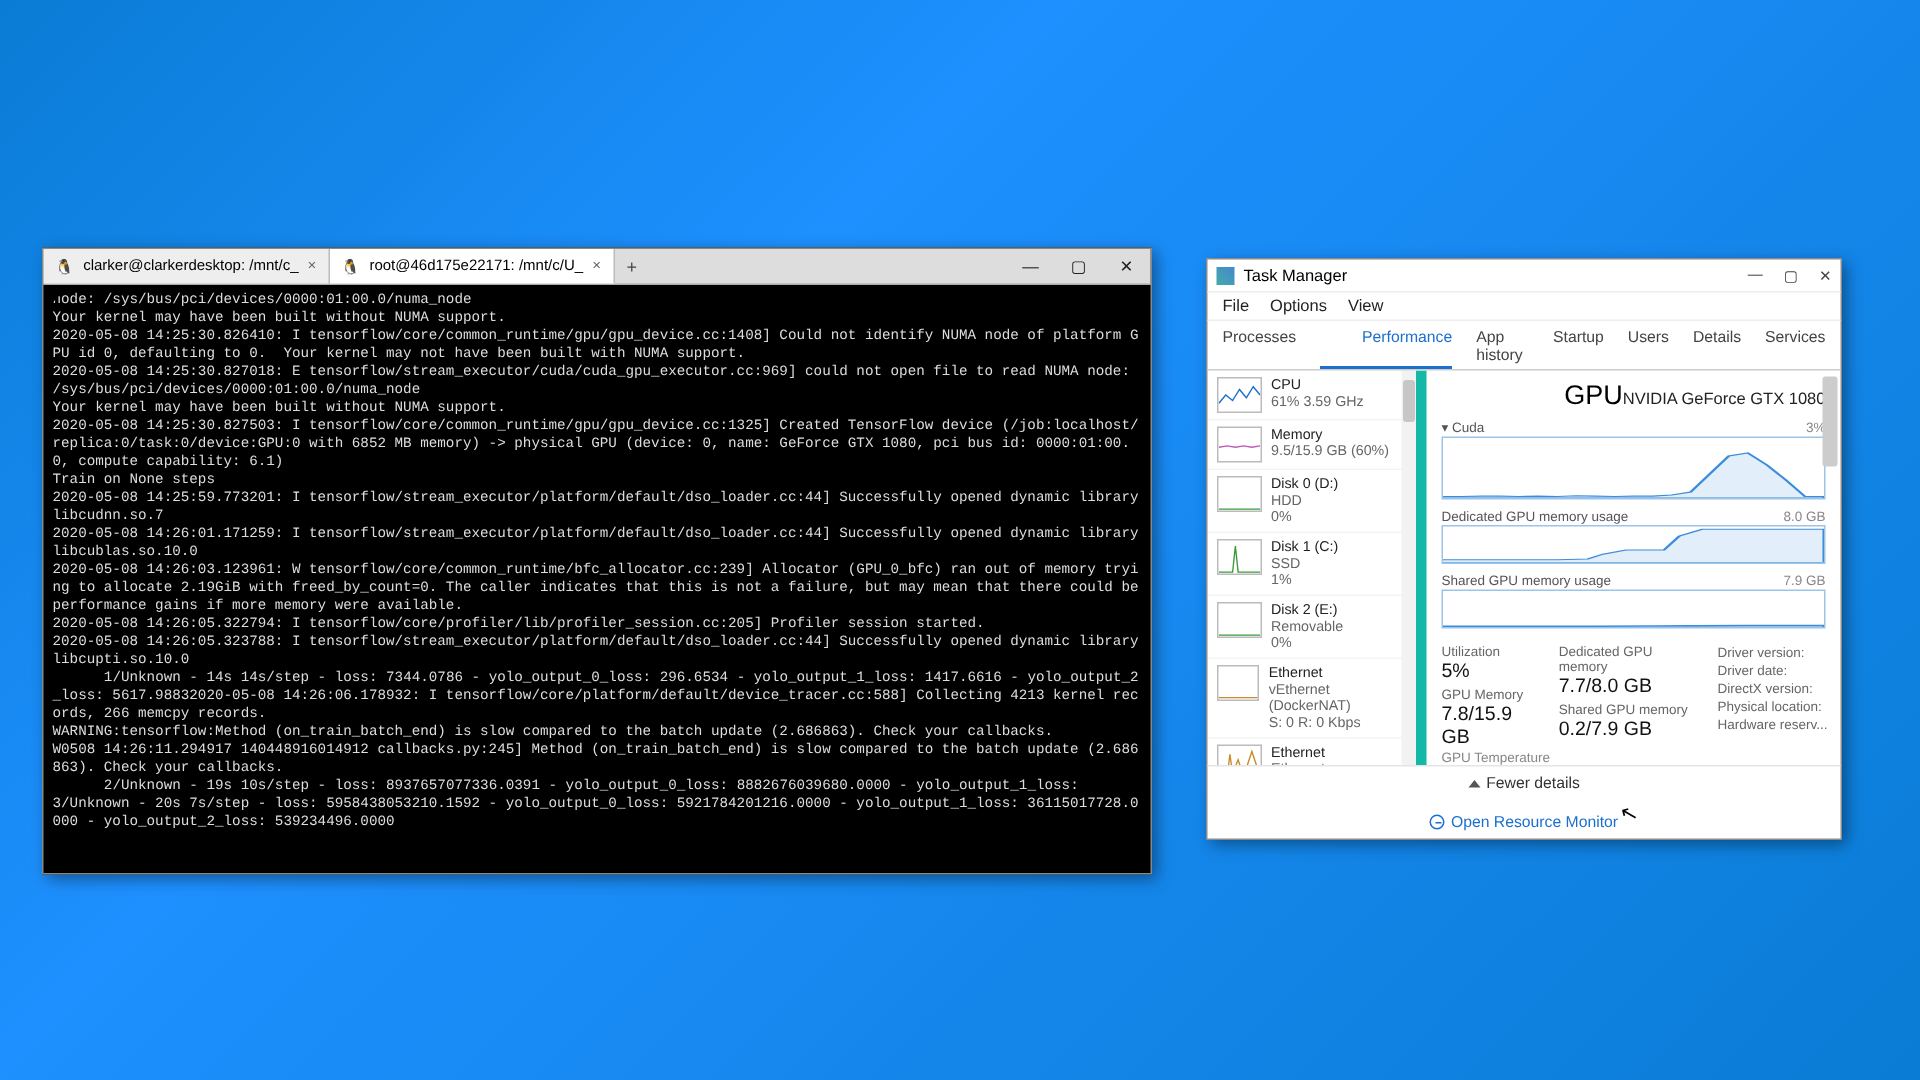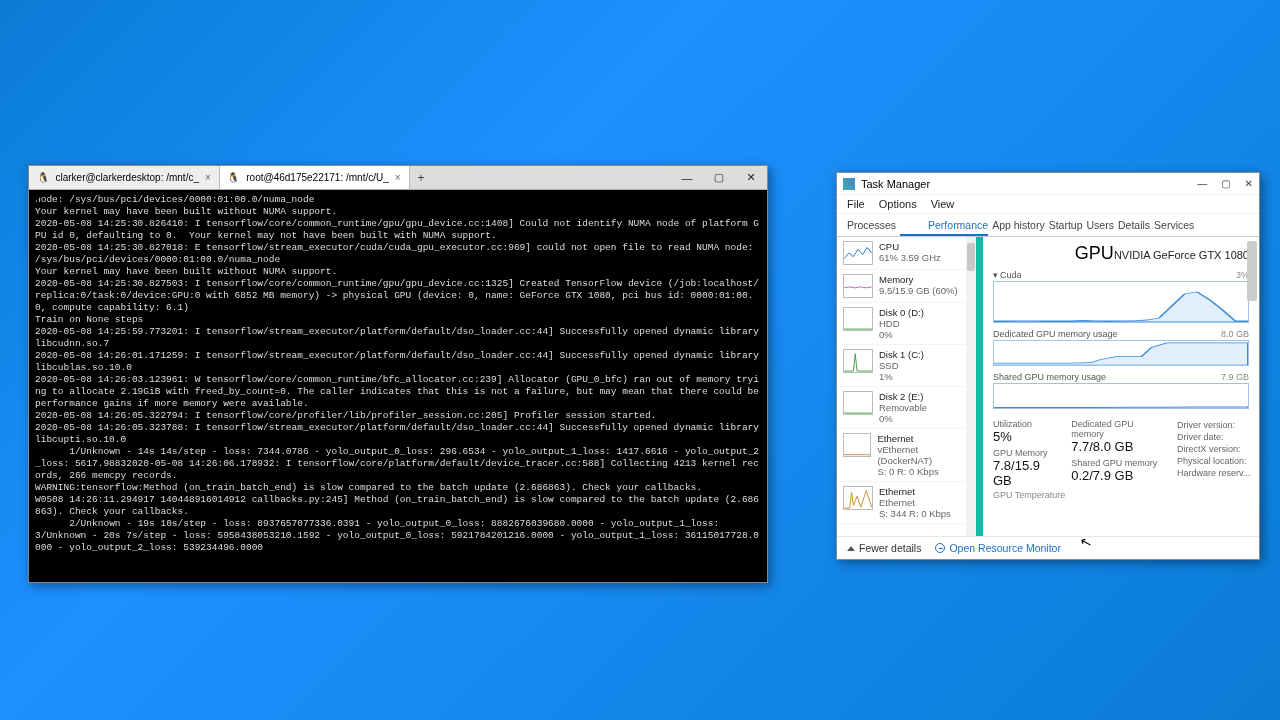--- a/index.html
+++ b/index.html
@@ -10,26 +10,26 @@
   .tab { display:flex; align-items:center; gap:6px; padding:0 8px; font-size:10px; border-right:1px solid #bbb; background:#eee;}
   .tab.active { background:#fff;}
   .tab .tux { font-size:10px;}
   .tab .close { color:#666; cursor:pointer;}
   .newtab { padding:0 8px; font-size:12px; color:#444; display:flex; align-items:center;}
   .tabspacer { flex:1;}
   .winctl { display:flex; align-items:center;}
   .winctl span { width:32px; text-align:center; font-size:11px; color:#222;}
   .term-body { padding:4px 6px; height:calc(100% - 24px); overflow:hidden; font-family:Consolas,"Courier New",monospace; font-size:9.5px; line-height:12px; color:#ddd; white-space:pre-wrap; word-break:break-all;border-radius:30px;}
   
-  .tm-win { position:absolute; left:836px; top:172px; width:424px; height:388px; background:#fff; border:1px solid #8a8a8a; box-shadow:3px 3px 10px rgba(0,0,0,.4); display:flex; flex-direction:column; font-size:11px;}
+  .tm-win { position:absolute; left:804px; top:172px; width:424px; height:388px; background:#fff; border:1px solid #8a8a8a; box-shadow:3px 3px 10px rgba(0,0,0,.4); display:flex; flex-direction:column; font-size:11px;}
   .tm-title { height:22px; display:flex; align-items:center; padding:0 6px; border-bottom:1px solid #eee;}
   .tm-title-icon { width:12px; height:12px; background:linear-gradient(45deg,#4aa,#48c); margin-right:6px;}
   .tm-ctrls { margin-left:auto; display:flex; gap:14px; font-size:10px; color:#444;}
   .tm-menu { display:flex; gap:14px; padding:3px 10px; font-size:11px; color:#222; border-bottom:1px solid #eee;}
-  .tm-tabs { display:flex; gap:4px; padding:2px 10px 0 10px; font-size:10.5px; color:#444; border-bottom:1px solid #ccc;}
+  .tm-tabs { display:flex; gap:16px; padding:2px 10px 0 10px; font-size:10.5px; color:#444; border-bottom:1px solid #ccc;}
   .tm-tabs span { padding:3px 0;}
   .tm-tabs span.sel { color:#1a6fcf; border-bottom:2px solid #1a6fcf;padding-left:28px;}
   .tm-body { flex:1; display:flex; overflow:hidden;}
   .tm-side { width:146px; border-right:7px solid #14b8a6; overflow-y:auto;}
   .res { display:flex; gap:6px; padding:4px 6px; border-bottom:1px solid #f4f4f4;}
   .res-graph { width:30px; height:24px; border:1px solid #bbb; position:relative; background:#fff;}
   .res-graph svg { width:100%; height:100%;}
   .res-txt { font-size:9.5px; line-height:11px; color:#222;}
   .res-txt .sub { color:#666;}
   .tm-main { flex:1; padding:6px 10px; position:relative; overflow:hidden;}
@@ -41,21 +41,21 @@
   .g-label { display:flex; justify-content:space-between; font-size:9px; color:#555; margin-top:6px;}
   .g-box { border:1px solid #9cc3e8; height:42px; margin-top:1px; position:relative; background:#fff;}
   .g-box.sm { height:26px;}
   .g-box svg { width:100%; height:100%; display:block;}
   .r-label{font-size:9px;color:#888;}
   .stats { display:flex; margin-top:10px; font-size:9.5px; gap:10px;}
   .stats .col{min-width:0;}
   .stats .cap { color:#666; font-size:9px;}
   .stats .val { font-size:13px; color:#111;}
   .stats .col.extra .row{color:#666;font-size:9px;line-height:12px;white-space:nowrap;}
-  .tm-foot { border-top:1px solid #e5e5e5; padding:5px 10px; display:flex; align-items:center; gap:14px; font-size:10.5px;}
+  .tm-foot { border-top:1px solid #e5e5e5; padding:5px 10px; display:flex; align-items:center; gap:14px; font-size:10.5px;flex-direction:column;}
   .tm-foot .fd { display:flex; align-items:center; gap:4px; color:#333;}
   .tm-foot .orm { display:flex; align-items:center; gap:4px; color:#1a6fcf;}
   .chev { display:inline-block; width:0;height:0;border-left:4px solid transparent;border-right:4px solid transparent;border-bottom:5px solid #555;}
   .circ { width:10px;height:10px;border:1px solid #1a6fcf;border-radius:50%;position:relative;}
   .circ::after{content:"";position:absolute;width:4px;height:1px;background:#1a6fcf;left:3px;top:4px;}
   .sidescroll{position:absolute;right:0;top:0;bottom:0;width:10px;background:#f2f2f2;}
   .sidescroll .th{position:absolute;left:1px;right:1px;top:6px;height:28px;background:#c7c7c7;border-radius:2px;}
   .cursor{position:absolute;left:1080px;top:534px;font-size:14px;color:#000;transform:rotate(-15deg);}
 </style>
 </head>

